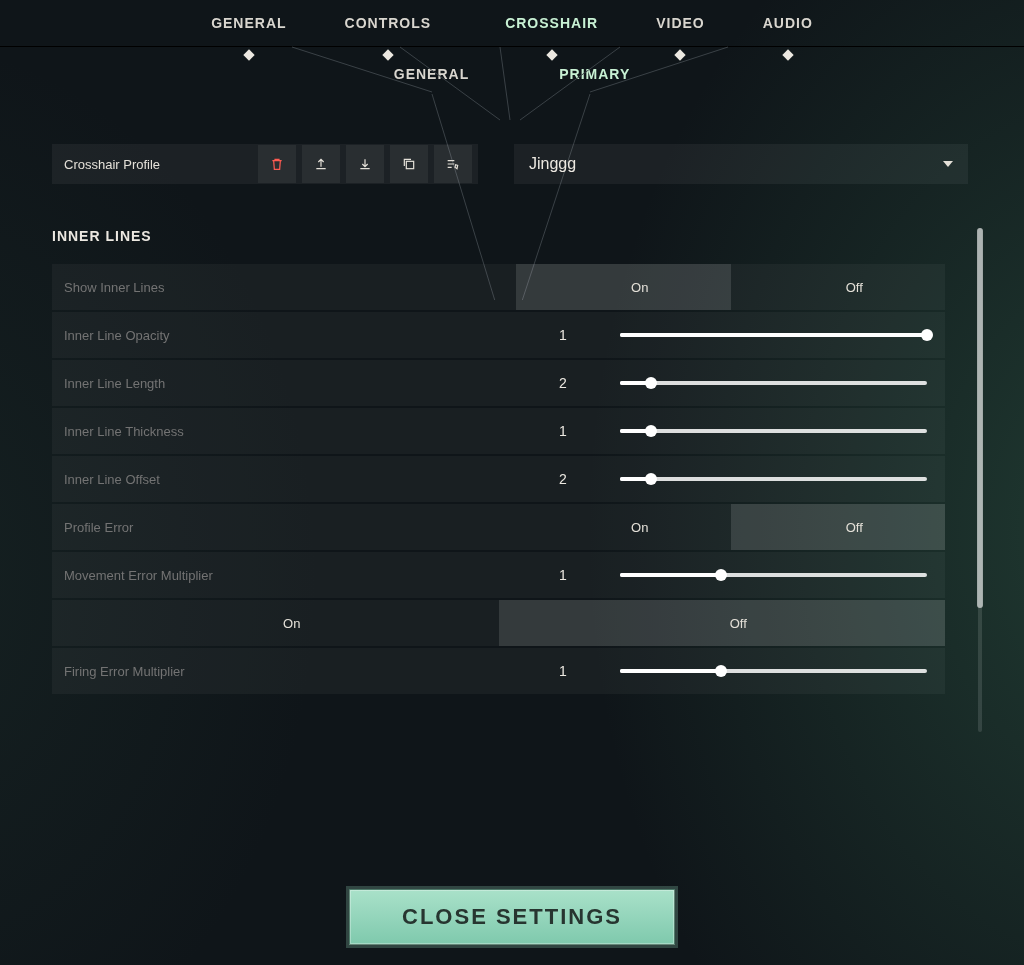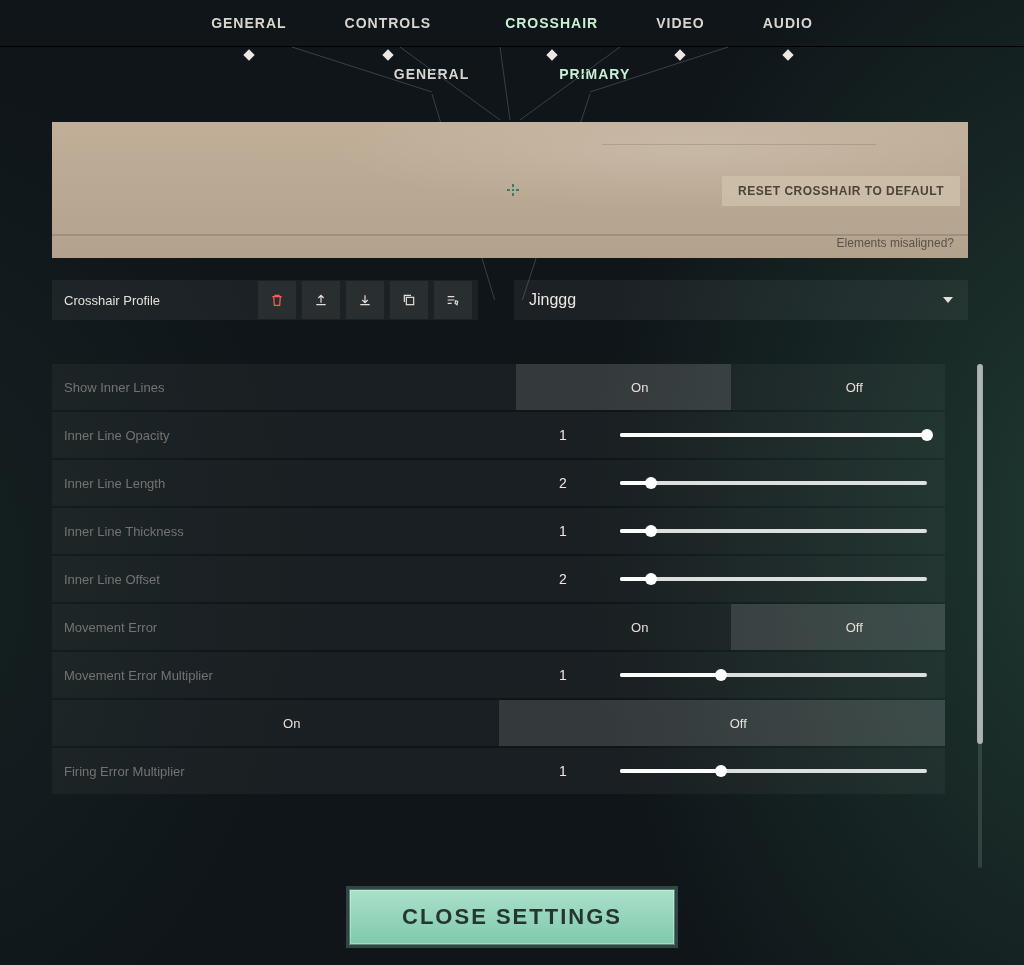--- a/index.html
+++ b/index.html
@@ -88,33 +88,20 @@
     <line x1="500" y1="47" x2="510" y2="120"></line>
     <line x1="620" y1="47" x2="520" y2="120"></line>
     <line x1="728" y1="47" x2="590" y2="92"></line>
     <line x1="432" y1="94" x2="495" y2="301"></line>
     <line x1="590" y1="94" x2="522" y2="301"></line>
   </g>
 </svg>
 
 <div class="content">
 
-  <div class="preview">
-    <div class="sand-line" style="top:112px"></div>
-    <div class="sand-line" style="top:22px;left:60%;right:10%;height:1px"></div>
-    <div class="xhair">
-      <div class="dot"></div>
-      <div class="arm" style="left:5px;top:0;width:2px;height:3px"></div>
-      <div class="arm" style="left:5px;bottom:0;width:2px;height:3px"></div>
-      <div class="arm" style="left:0;top:5px;width:3px;height:2px"></div>
-      <div class="arm" style="right:0;top:5px;width:3px;height:2px"></div>
-    </div>
-    <div class="reset-btn">RESET CROSSHAIR TO DEFAULT</div>
-    <div class="misaligned">Elements misaligned?</div>
-  </div>
 
   <div class="profile-row">
     <div class="profile-left">
       <div class="profile-label">Crosshair Profile</div>
       <div class="icon-btn danger first">
         <svg viewBox="0 0 24 24">
             <path d="M5 7h14M9 7V5h6v2M7 7l1 13h8l1-13"></path>
           </svg>
       </div>
       <div class="icon-btn">
@@ -139,20 +126,21 @@
           </svg>
       </div>
     </div>
     <div class="profile-right">
       <span>Jinggg</span>
       <span class="dropdown-caret"></span>
     </div>
   </div>
 
   <div class="scroll-wrap">
+    <div class="section-title">INNER LINES</div>
     <div class="rows" id="rows">
         <div class="row">
           <div class="lbl">Show Inner Lines</div>
           <div class="ctrls">
             <div class="toggle-half sel">On</div>
             <div class="toggle-half">Off</div>
           </div>
         </div>
         <div class="row">
           <div class="lbl">Inner Line Opacity</div>
@@ -196,21 +184,21 @@
             <div class="valcell">2</div>
             <div class="slider-cell">
               <div class="slider">
                 <div class="fill" style="width: 10%;"></div>
                 <div class="thumb" style="left: 10%;"></div>
               </div>
             </div>
           </div>
         </div>
         <div class="row">
-          <div class="lbl">Movement Error</div>
+          <div class="lbl">Profile Error</div>
           <div class="ctrls">
             <div class="toggle-half">On</div>
             <div class="toggle-half sel">Off</div>
           </div>
         </div>
         <div class="row">
           <div class="lbl">Movement Error Multiplier</div>
           <div class="ctrls">
             <div class="valcell">1</div>
             <div class="slider-cell">

